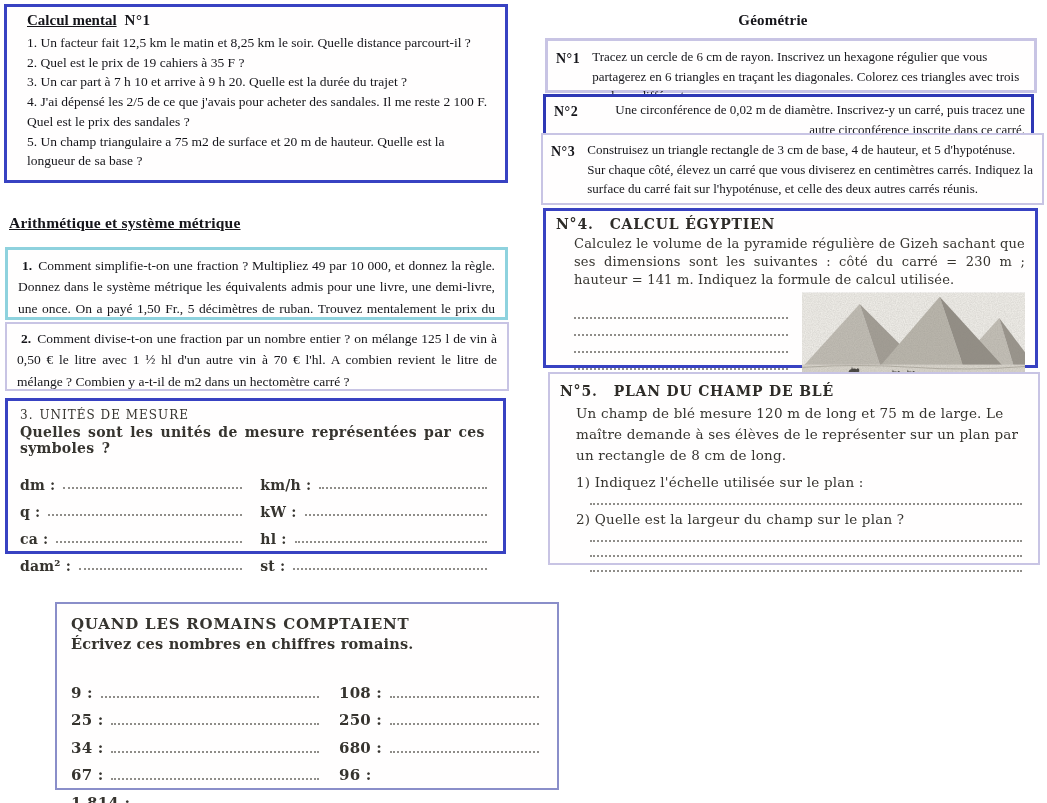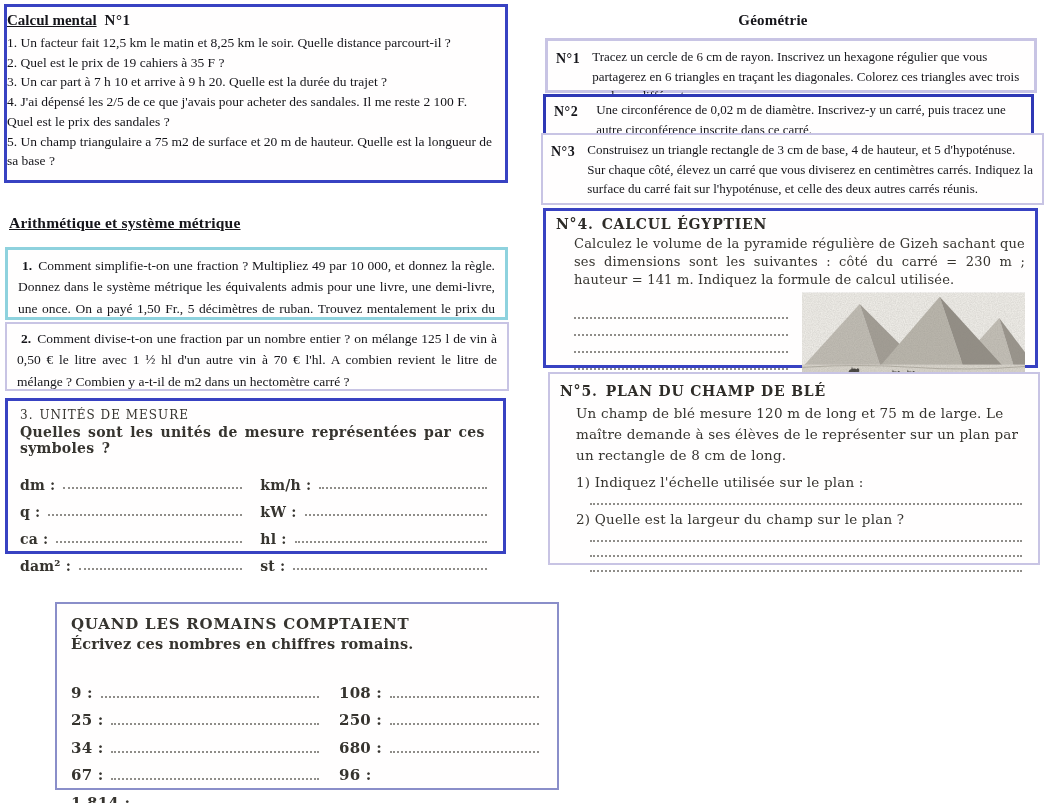--- a/index.html
+++ b/index.html
@@ -4,34 +4,34 @@
 <style>
   * { margin:0; padding:0; box-sizing:border-box; }
   html,body { background:#ffffff; }
   .page {
     position:relative; width:1047px; height:803px; background:#ffffff;
     font-family:"Liberation Serif","DejaVu Serif",serif; color:#15151a;
     overflow:hidden;
   }
   .box { position:absolute; background:#fffefe; }
   .b-blue { border:3px solid var(--blue-border,#3842c2); }
-  .b-dblue { border:3px solid var(--dark-blue-border,#2e38b5); }
+  .b-dblue { border:3px solid var(--dark-blue-border,#2e38b5);text-align:right; }
   .b-cyan { border:3px solid var(--cyan-border,#8ed2de); }
   .b-lav { border:2px solid var(--lavender-border,#c8c4e4); }
   .b-lav3 { border:3px solid var(--lavender-border,#c8c4e4); }
   .b-violet { border:2px solid var(--violet-border,#8a8ec9);margin-left:47px; }
 
   .typed { color:#15151a; }
   .scan { font-family:"DejaVu Serif","Liberation Serif",serif; color:#36342f; letter-spacing:0.2px; }
 
   .bold { font-weight:700; }
   .underline { text-decoration:underline; }
 
   
-  .cm { left:4px; top:4px; width:504px; height:179px; padding:5px 12px 0 0; }
+  .cm { left:4px; top:4px; width:504px; height:179px; padding:5px 12px 0 20px; }
   .cm-title { font-size:15px; margin-bottom:4px; }
   .cm-title .num { margin-left:8px; letter-spacing:0.5px; }
   .cm-item { font-size:13.5px; line-height:1.46; }
 
   
   .arith-h { position:absolute; left:9px; top:214px; font-size:15.5px; font-weight:700;
              text-decoration:underline; letter-spacing:0.2px; }
 
   .ex { font-size:13.5px; line-height:1.58; text-align:justify; }
   .ex1 { left:5px; top:247px; width:503px; height:73px; padding:5px 10px 0 10px; }
@@ -63,21 +63,21 @@
   .gbox .glabel { font-weight:700; font-size:14px; white-space:nowrap; letter-spacing:0.5px; padding-top:1px; }
   .gbox .gtext { padding-left:12px; }
   .gn1 { left:545px; top:38px; width:492px; height:55px; padding:6px 6px 0 8px; }
   .gn2 { left:543px; top:94px; width:491px; height:42px; padding:3px 6px 0 8px; }
   .gn2 .gtext { padding-left:18px; }
   .gn3 { left:541px; top:133px; width:503px; height:72px; padding:5px 6px 0 8px; }
 
   
   .gn4 { left:543px; top:208px; width:495px; height:160px; padding:5px 10px 0 10px; }
   .scan-title { font-size:14px; font-weight:700; letter-spacing:0.8px; color:#2e2c28; }
-  .scan-title .num { margin-right:8px; }
+  .scan-title .num { margin-right:16px; }
   .gn4 p { font-size:13px; line-height:1.38; text-align:justify; margin:3px 0 2px 18px; }
   .n4-body { display:flex; align-items:flex-end; }
   .n4-dots { width:222px; margin-left:18px; }
   .n4-dots .dlfull { border-bottom:2px dotted var(--dot-leader,#8f8d89); height:17px; }
   .pyr { margin-left:14px; display:block; }
 
   
   .gn5 { left:548px; top:372px; width:492px; height:193px; padding:9px 12px 18px 10px; }
   .gn5 .para { font-size:13.5px; line-height:1.55; margin:4px 0 8px 16px; }
   .gn5 .q { font-size:13.5px; font-weight:500; margin:6px 0 0 16px; letter-spacing:0.2px; }

